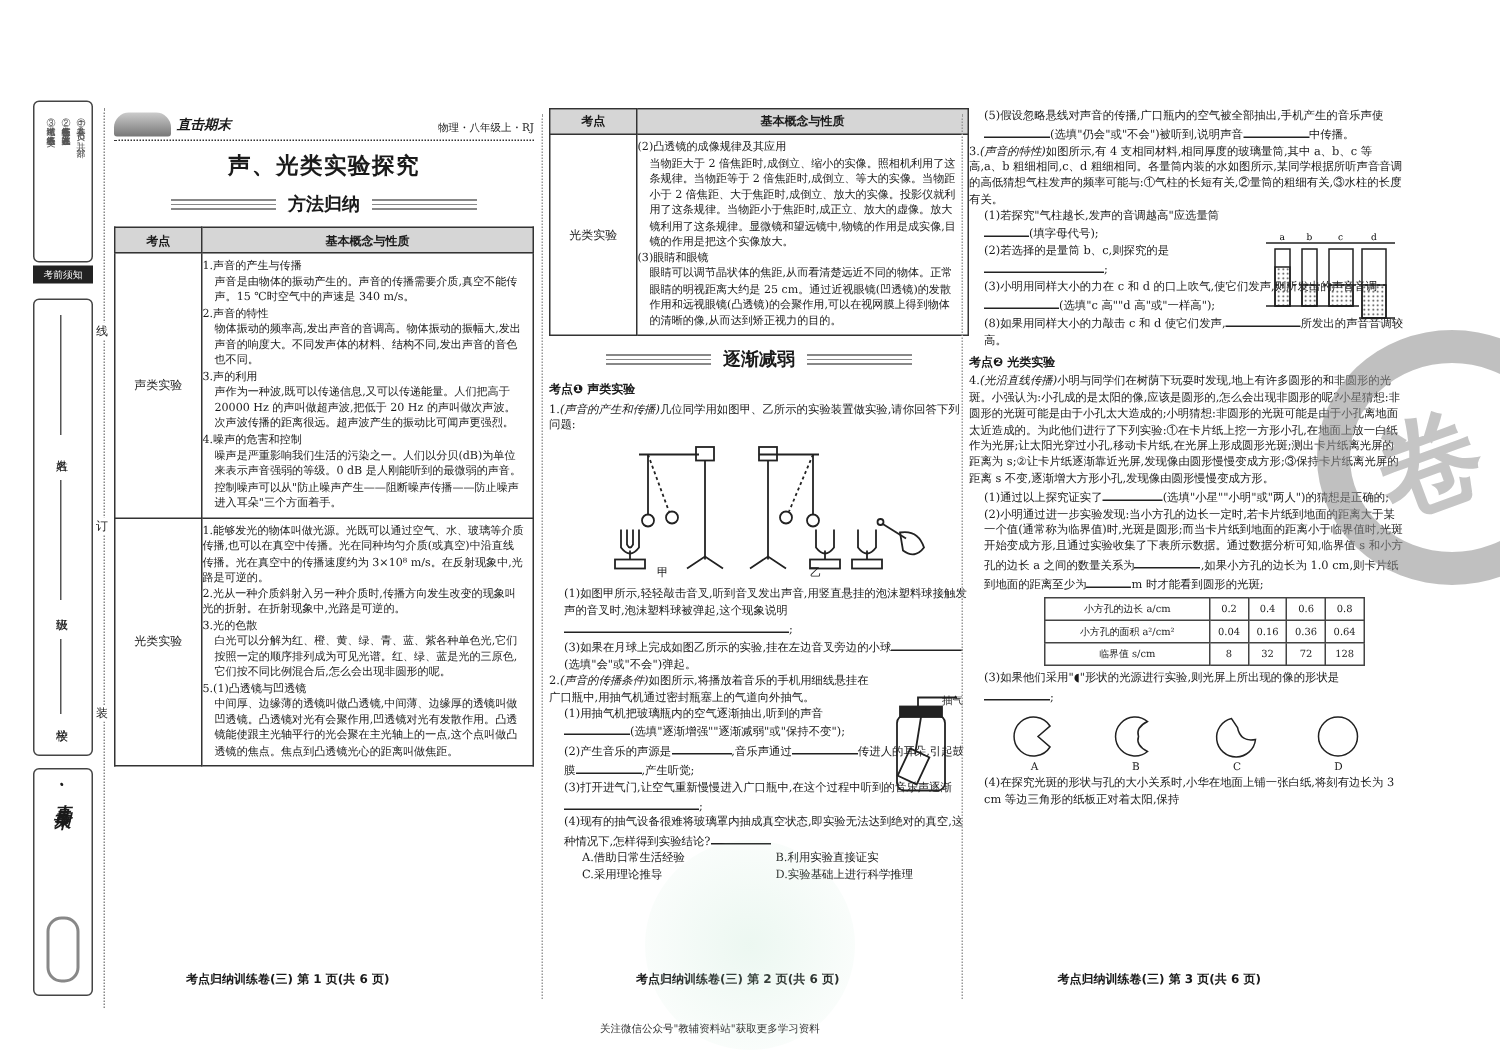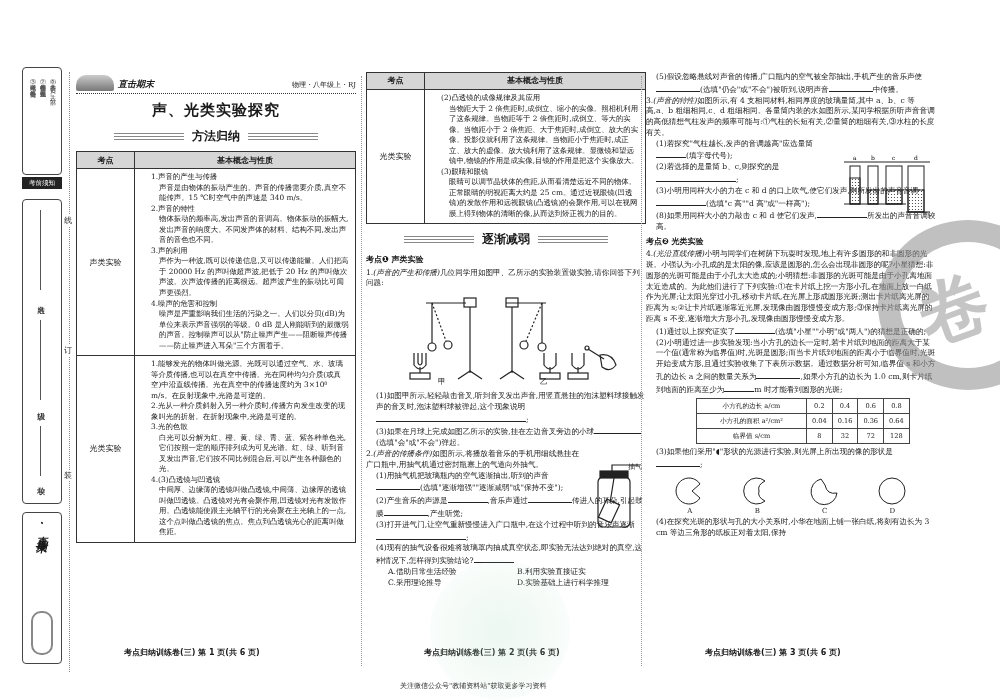--- a/index.html
+++ b/index.html
@@ -35,21 +35,21 @@
   .title1 { text-align: center; font-size: 16px; font-weight: bold; margin-top: 8px; letter-spacing: 1px; }
   .title2 { text-align: center; font-size: 15px; font-weight: bold; margin-top: 6px; letter-spacing: 1px; }
   .banner { display: flex; align-items: center; justify-content: center; gap: 8px; margin: 7px 0 6px; }
   .banner .bars { width: 70px; height: 9px; background: repeating-linear-gradient(#fff 0 1px, #888 1px 2px, #fff 2px 3px); }
   .banner .label { font-family: "DejaVu Sans", sans-serif; font-weight: bold; font-size: 12px; }
 
   table.kp { width: 100%; border-collapse: collapse; border: 1px solid #333; }
   table.kp th { background: #d6d6d6; font-family: "DejaVu Sans", sans-serif; font-size: 8px; height: 17px; border: 1px solid #333; margin-left: 30px; }
   table.kp td { border: 1px solid #333; vertical-align: middle; font-size: 7.4px; }
   table.kp td.topic { width: 58px; text-align: center; font-family: "DejaVu Sans", sans-serif; font-size: 8px; }
-  table.kp td.body { padding: 3px 6px 4px 16px; }
+  table.kp td.body { padding: 3px 6px 4px 0; }
   .item-h { text-indent: 0; }
   .item-p { padding-left: 8px; }
 
   .sec-h { font-family: "DejaVu Sans", sans-serif; font-size: 8px; font-weight: bold; margin: 3px 0 2px; }
   .q { font-size: 7.6px; }
   .q .tag { font-style: italic; text-align: right; }
   .sub { padding-left: 10px; }
   .blank { display: inline-block; border-bottom: 1px solid #222; height: 9px; vertical-align: baseline; }
 
   .apparatus { position: relative; height: 96px; margin: 4px 0 2px; }
@@ -126,22 +126,22 @@
         <div class="item-h">4.噪声的危害和控制</div>
         <div class="item-p">噪声是严重影响我们生活的污染之一。人们以分贝(dB)为单位来表示声音强弱的等级。0 dB 是人刚能听到的最微弱的声音。控制噪声可以从"防止噪声产生——阻断噪声传播——防止噪声进入耳朵"三个方面着手。</div>
       </td>
     </tr>
     <tr>
       <td class="topic">光类实验</td>
       <td class="body">
         <div class="item-h">1.能够发光的物体叫做光源。光既可以通过空气、水、玻璃等介质传播,也可以在真空中传播。光在同种均匀介质(或真空)中沿直线传播。光在真空中的传播速度约为 3×10⁸ m/s。在反射现象中,光路是可逆的。</div>
         <div class="item-h">2.光从一种介质斜射入另一种介质时,传播方向发生改变的现象叫光的折射。在折射现象中,光路是可逆的。</div>
         <div class="item-h">3.光的色散</div>
-        <div class="item-p">白光可以分解为红、橙、黄、绿、青、蓝、紫各种单色光,它们按照一定的顺序排列成为可见光谱。红、绿、听到音叉发出声音,它们按不同比例混合后,可以产生各种颜色的光。</div>
-        <div class="item-h">4.(3)凸透镜与凹透镜</div>
+        <div class="item-p">白光可以分解为红、橙、黄、绿、青、蓝、紫各种单色光,它们按照一定的顺序排列成为可见光谱。红、绿、蓝是光的三原色,它们按不同比例混合后,怎么会出现非圆形的呢。</div>
+        <div class="item-h">5.(1)凸透镜与凹透镜</div>
         <div class="item-p">中间厚、边缘薄的透镜叫做凸透镜,中间薄、边缘厚的透镜叫做凹透镜。凸透镜对光有会聚作用,凹透镜对光有发散作用。凸透镜能使跟主光轴平行的光会聚在主光轴上的一点,这个点叫做凸透镜的焦点。焦点到凸透镜光心的距离叫做焦距。</div>
       </td>
     </tr>
   </tbody>
     </table>
 </div>
 <div class="footer" style="left:124px;top:647px">考点归纳训练卷(三)  第 1 页(共 6 页)</div>
 
 <div class="sep" style="left:361px"></div>
 

